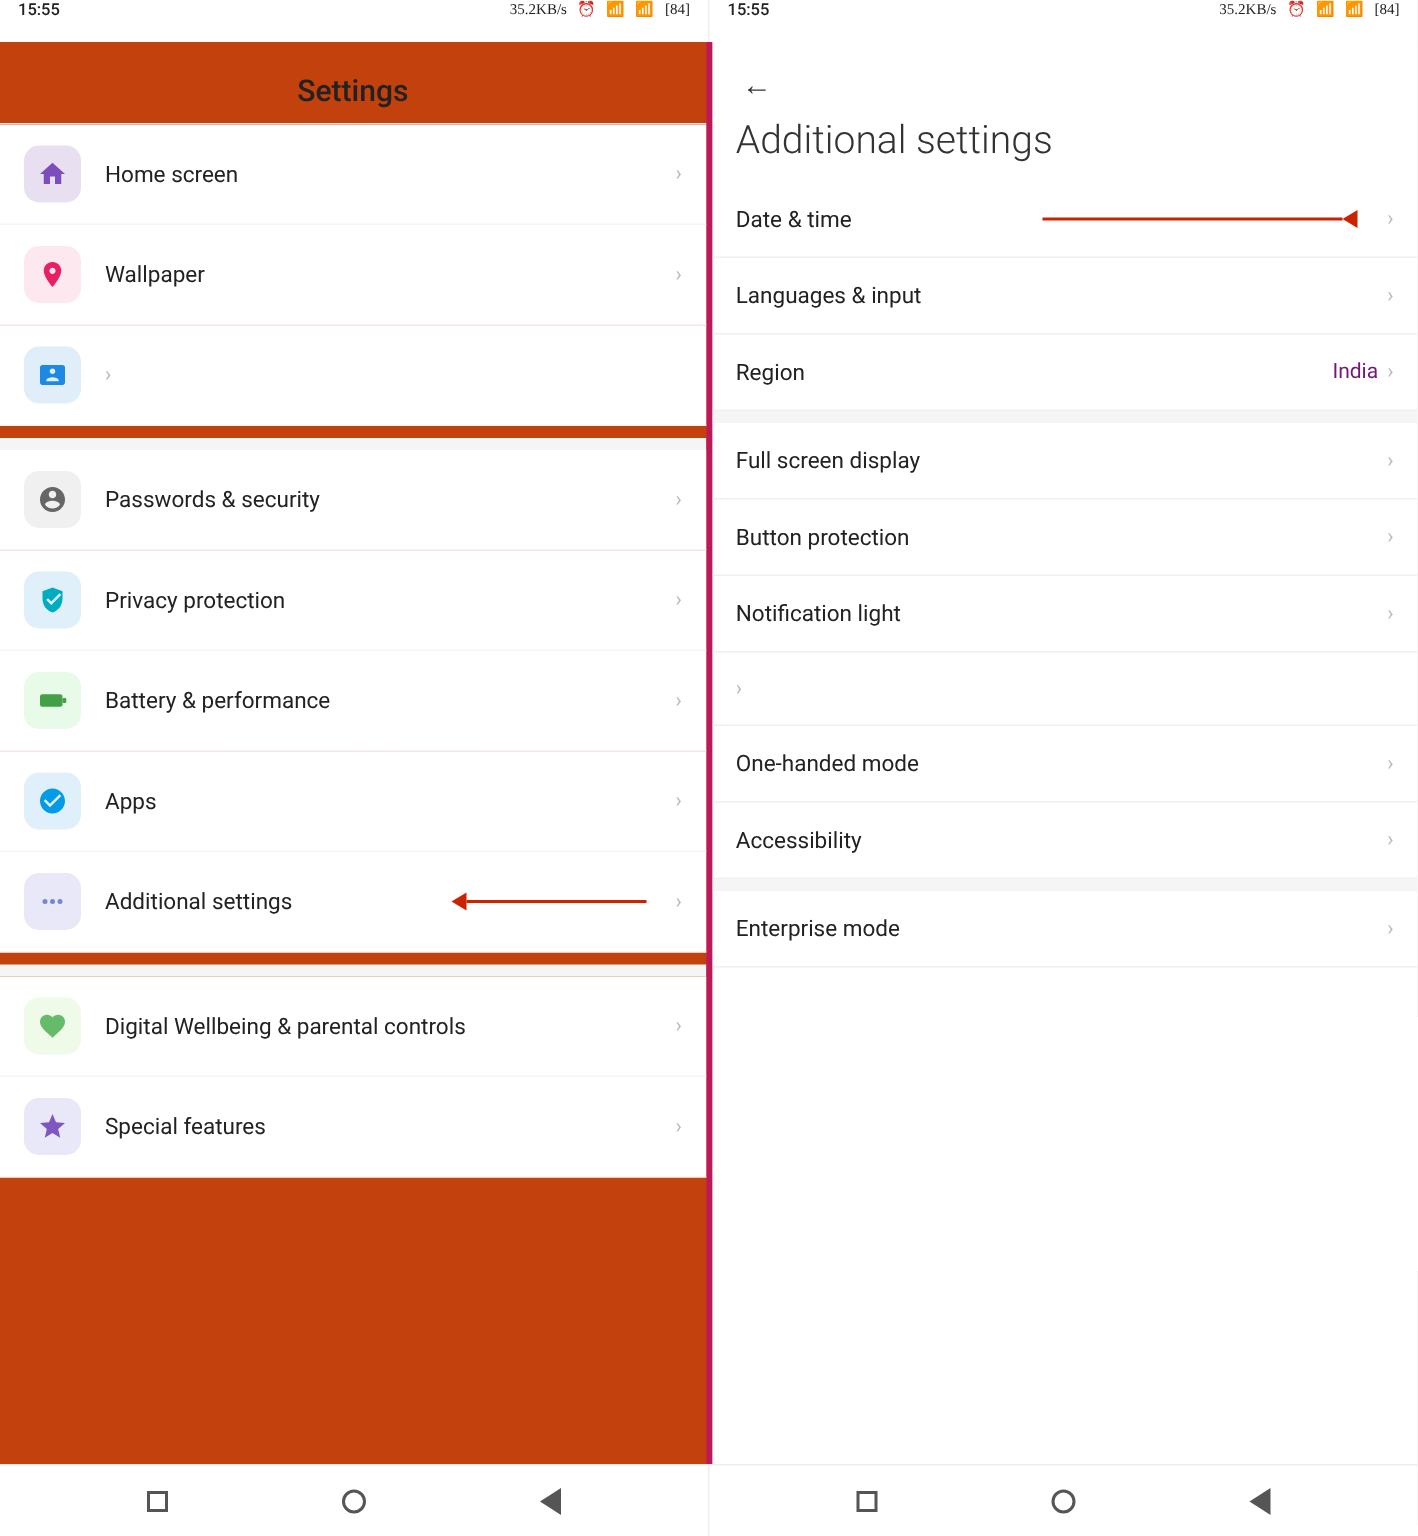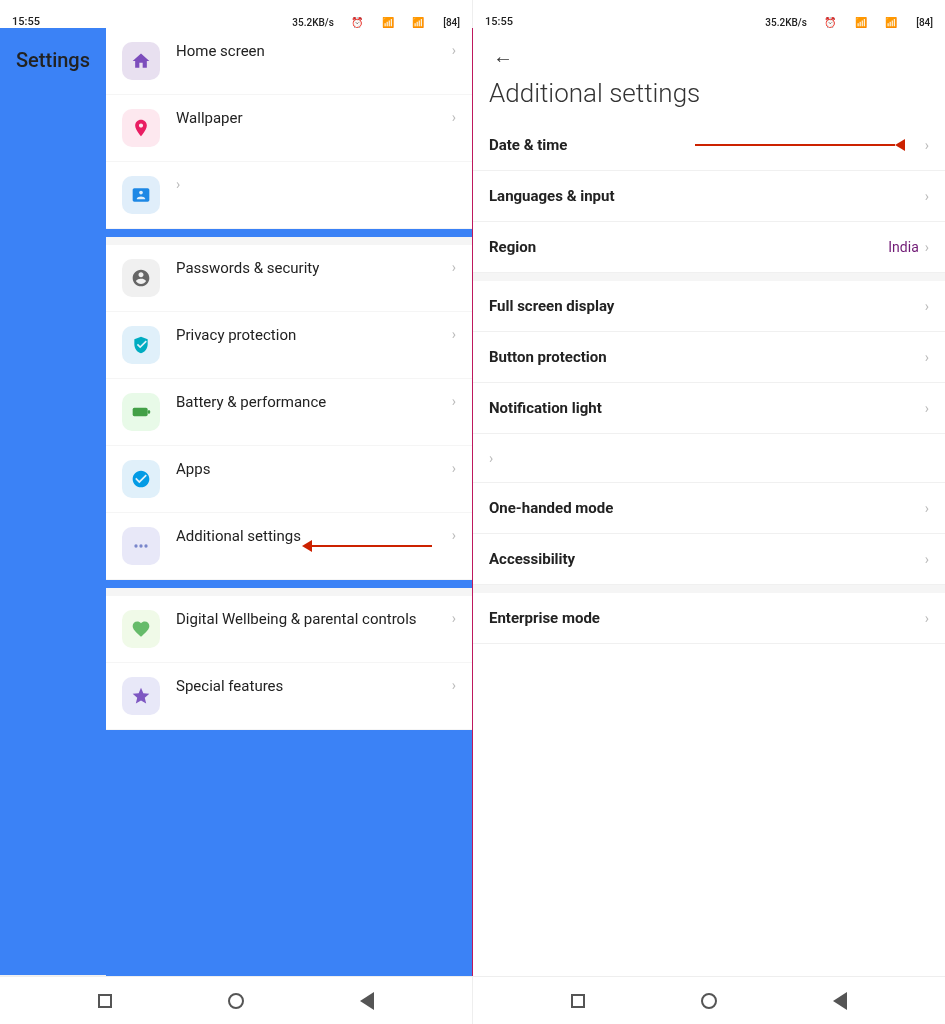--- a/index.html
+++ b/index.html
@@ -16,44 +16,45 @@
     
     .status-bar {
       display: flex;
       width: 100%;
       height: 28px;
       background: white;
     }
     .status-bar-half {
       flex: 1;
       display: flex;
-      align-items: flex-end;
+      align-items: flex-start;
       justify-content: space-between;
       padding: 0 12px;
       font-size: 11px;
       font-weight: 500;
       color: #222;
     }
     .status-bar-half:first-child {
       border-right: 1px solid #eee;
     }
     .status-icons {
       display: flex;
       align-items: center;
-      gap: 18px;
+      gap: 7px;
       font-size: 10px;
+      font-family: Liberation Serif, serif;
     }
 
     
     .settings-screen {
       flex: 1;
-      background: #3b82f6;
-      border-right: 1px solid #be185d;
-      display: flex;
-      flex-direction: row;
+      background: #c2410c;
+      border-right: 4px solid #be185d;
+      display: flex;
+      flex-direction: column;
       overflow: hidden;
     }
 
     .settings-header {
       padding: 20px 16px 10px;
       font-size: 20px;
       font-weight: 500;
       color: #222;
       text-align: center;
       border-bottom: 1px solid #f0f0f0;
@@ -64,20 +65,21 @@
       overflow-y: auto;
       padding: 0;
     }
 
     .settings-group {
       margin-bottom: 8px;
     }
 
     .settings-item {
       display: flex;
+      align-items: center;
       padding: 14px 16px;
       cursor: pointer;
       background: white;
       border-bottom: 1px solid #f5f5f5;
       position: relative;
     }
 
     .settings-item-icon {
       width: 38px;
       height: 38px;
@@ -170,21 +172,21 @@
       padding: 16px 16px;
       border-bottom: 1px solid #f0f0f0;
       cursor: pointer;
       position: relative;
     }
 
     .additional-item-text {
       flex: 1;
       font-size: 15px;
       color: #222;
-      font-weight: 700;
+      font-weight: 400;
     }
 
     .additional-item-value {
       font-size: 14px;
       color: #701a75;
       margin-right: 6px;
     }
 
     .additional-item-arrow {
       color: #bbb;

